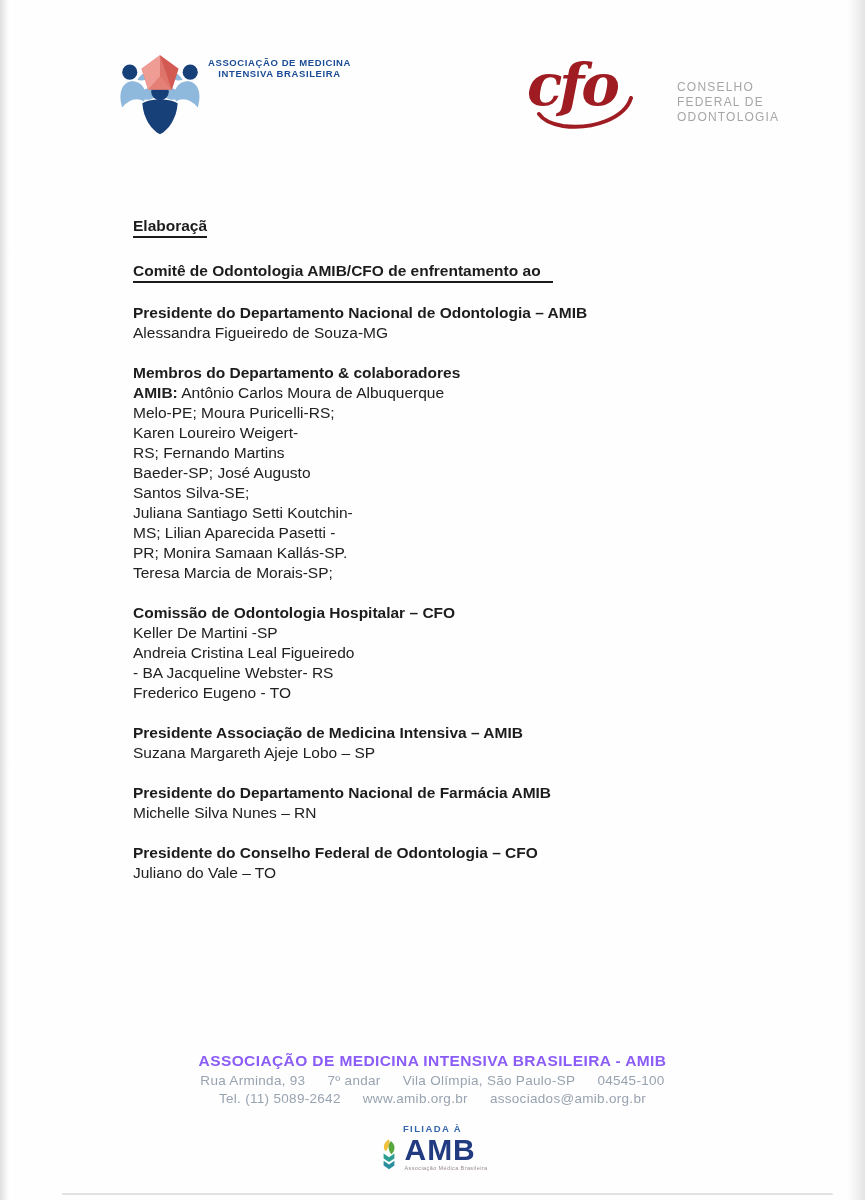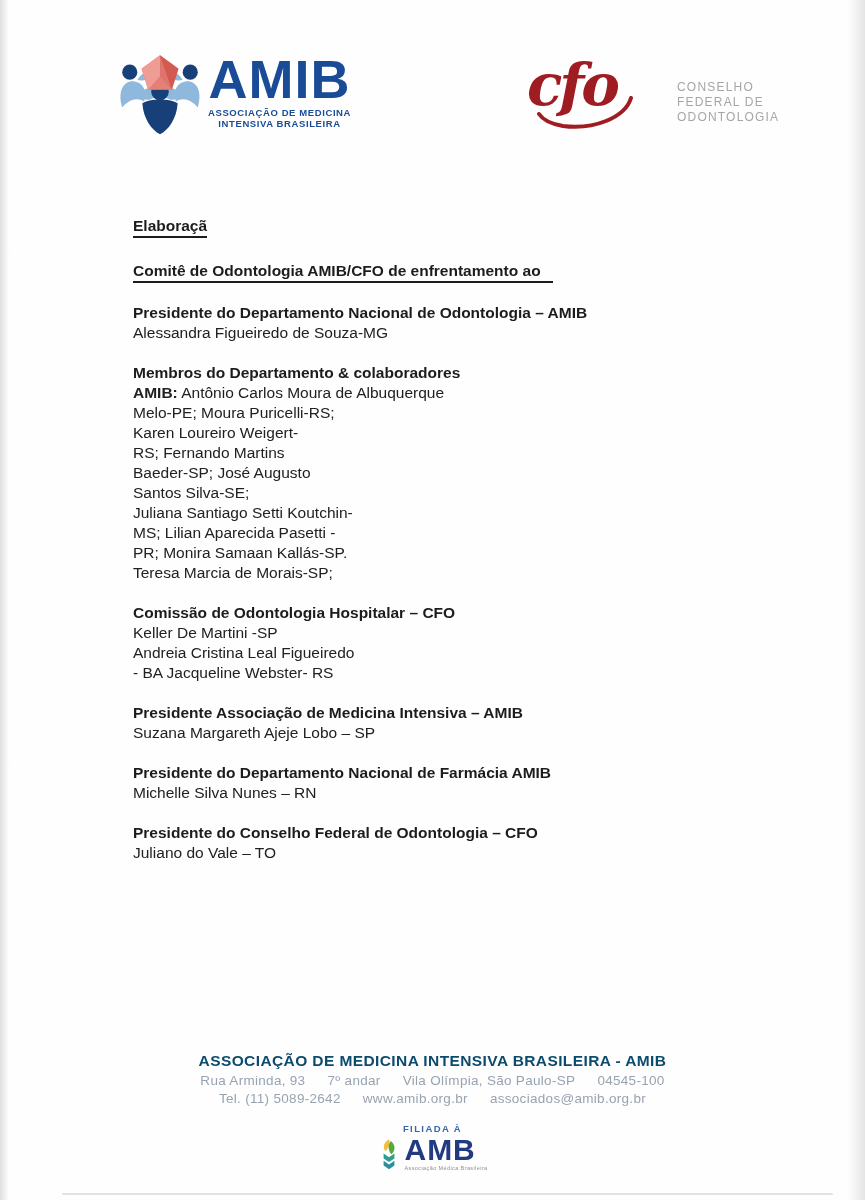--- a/index.html
+++ b/index.html
@@ -39,21 +39,21 @@
   .doc-section{margin:12px 0 20px 0;}
   .doc-section.first{margin-bottom:23px;}
   .heading{margin:0;font-size:15.5px;line-height:20px;font-weight:bold;color:#1c1c1c;}
   .underlined{display:inline-block;border-bottom:2px solid #1c1c1c;padding-bottom:0px;}
   .pad-right{padding-right:12px;}
   .line{margin:0;}
   .line strong{font-weight:bold;}
 
   
   .footer{position:absolute;left:0;top:1052px;width:100%;text-align:center;}
-  .footer-org{font-size:15.5px;font-weight:bold;color:#0c4a6e;letter-spacing:.4px;}
+  .footer-org{font-size:15.5px;font-weight:bold;color:#8b5cf6;letter-spacing:.4px;}
   .footer-line{font-size:13.5px;color:#98a3b0;margin-top:3px;letter-spacing:.3px;}
   .footer-part{margin:0 9px;}
   .filiada{margin-top:17px;}
   .filiada-label{font-size:9.5px;font-weight:bold;color:#3567ad;letter-spacing:1.4px;}
   .amb-row{display:flex;justify-content:center;align-items:flex-start;margin-top:2px;}
   .amb-mark{width:24px;height:38px;margin-right:3px;margin-top:1px;}
   .amb-textcol{text-align:left;}
   .amb-word{font-size:30px;line-height:28px;font-weight:bold;color:#213a80;letter-spacing:1px;}
   .amb-sub{font-size:5.5px;color:#9a8a8d;letter-spacing:.4px;margin-top:1px;}
 </style>
@@ -82,21 +82,20 @@
 
         <circle cx="50" cy="47" r="10.5" fill="#173f78"></circle>
         <path d="M29,61 C37,55 63,55 71,61 C70,79 60,93 50,98 C40,93 30,79 29,61 Z" fill="#173f78"></path>
 
         <polygon points="50,4 72,20 64,45 36,45 28,20" fill="#e3736b"></polygon>
         <polygon points="50,4 28,20 36,45 50,29" fill="#ef9d94"></polygon>
         <polygon points="50,4 72,20 64,45 50,29" fill="#cf564f" opacity="0.85"></polygon>
         <polygon points="50,4 50,29 36,45 64,45" fill="#e88a80" opacity="0.55"></polygon>
       </svg>
       <div class="amib-text">
-        <div class="amib-word">AMIB</div>
         <div class="amib-sub">
           <div>ASSOCIAÇÃO DE MEDICINA</div>
           <div>INTENSIVA BRASILEIRA</div>
         </div>
       </div>
     </div>
 
     <div class="cfo-logo">
       <div class="cfo-word-wrap">
         <span class="cfo-word">cfo</span>
@@ -139,20 +138,21 @@
       <p class="line">MS; Lilian Aparecida Pasetti -</p>
       <p class="line">PR; Monira Samaan Kallás-SP.</p>
       <p class="line">Teresa Marcia de Morais-SP;</p>
     </section>
 
     <section class="doc-section">
       <h3 class="heading">Comissão de Odontologia Hospitalar – CFO</h3>
       <p class="line">Keller De Martini -SP</p>
       <p class="line">Andreia Cristina Leal Figueiredo</p>
       <p class="line">- BA Jacqueline Webster- RS</p>
+      <p class="line">Frederico Eugeno - TO</p>
     </section>
 
     <section class="doc-section">
       <h3 class="heading">Presidente Associação de Medicina Intensiva – AMIB</h3>
       <p class="line">Suzana Margareth Ajeje Lobo – SP</p>
     </section>
 
     <section class="doc-section">
       <h3 class="heading">Presidente do Departamento Nacional de Farmácia AMIB</h3>
       <p class="line">Michelle Silva Nunes – RN</p>

